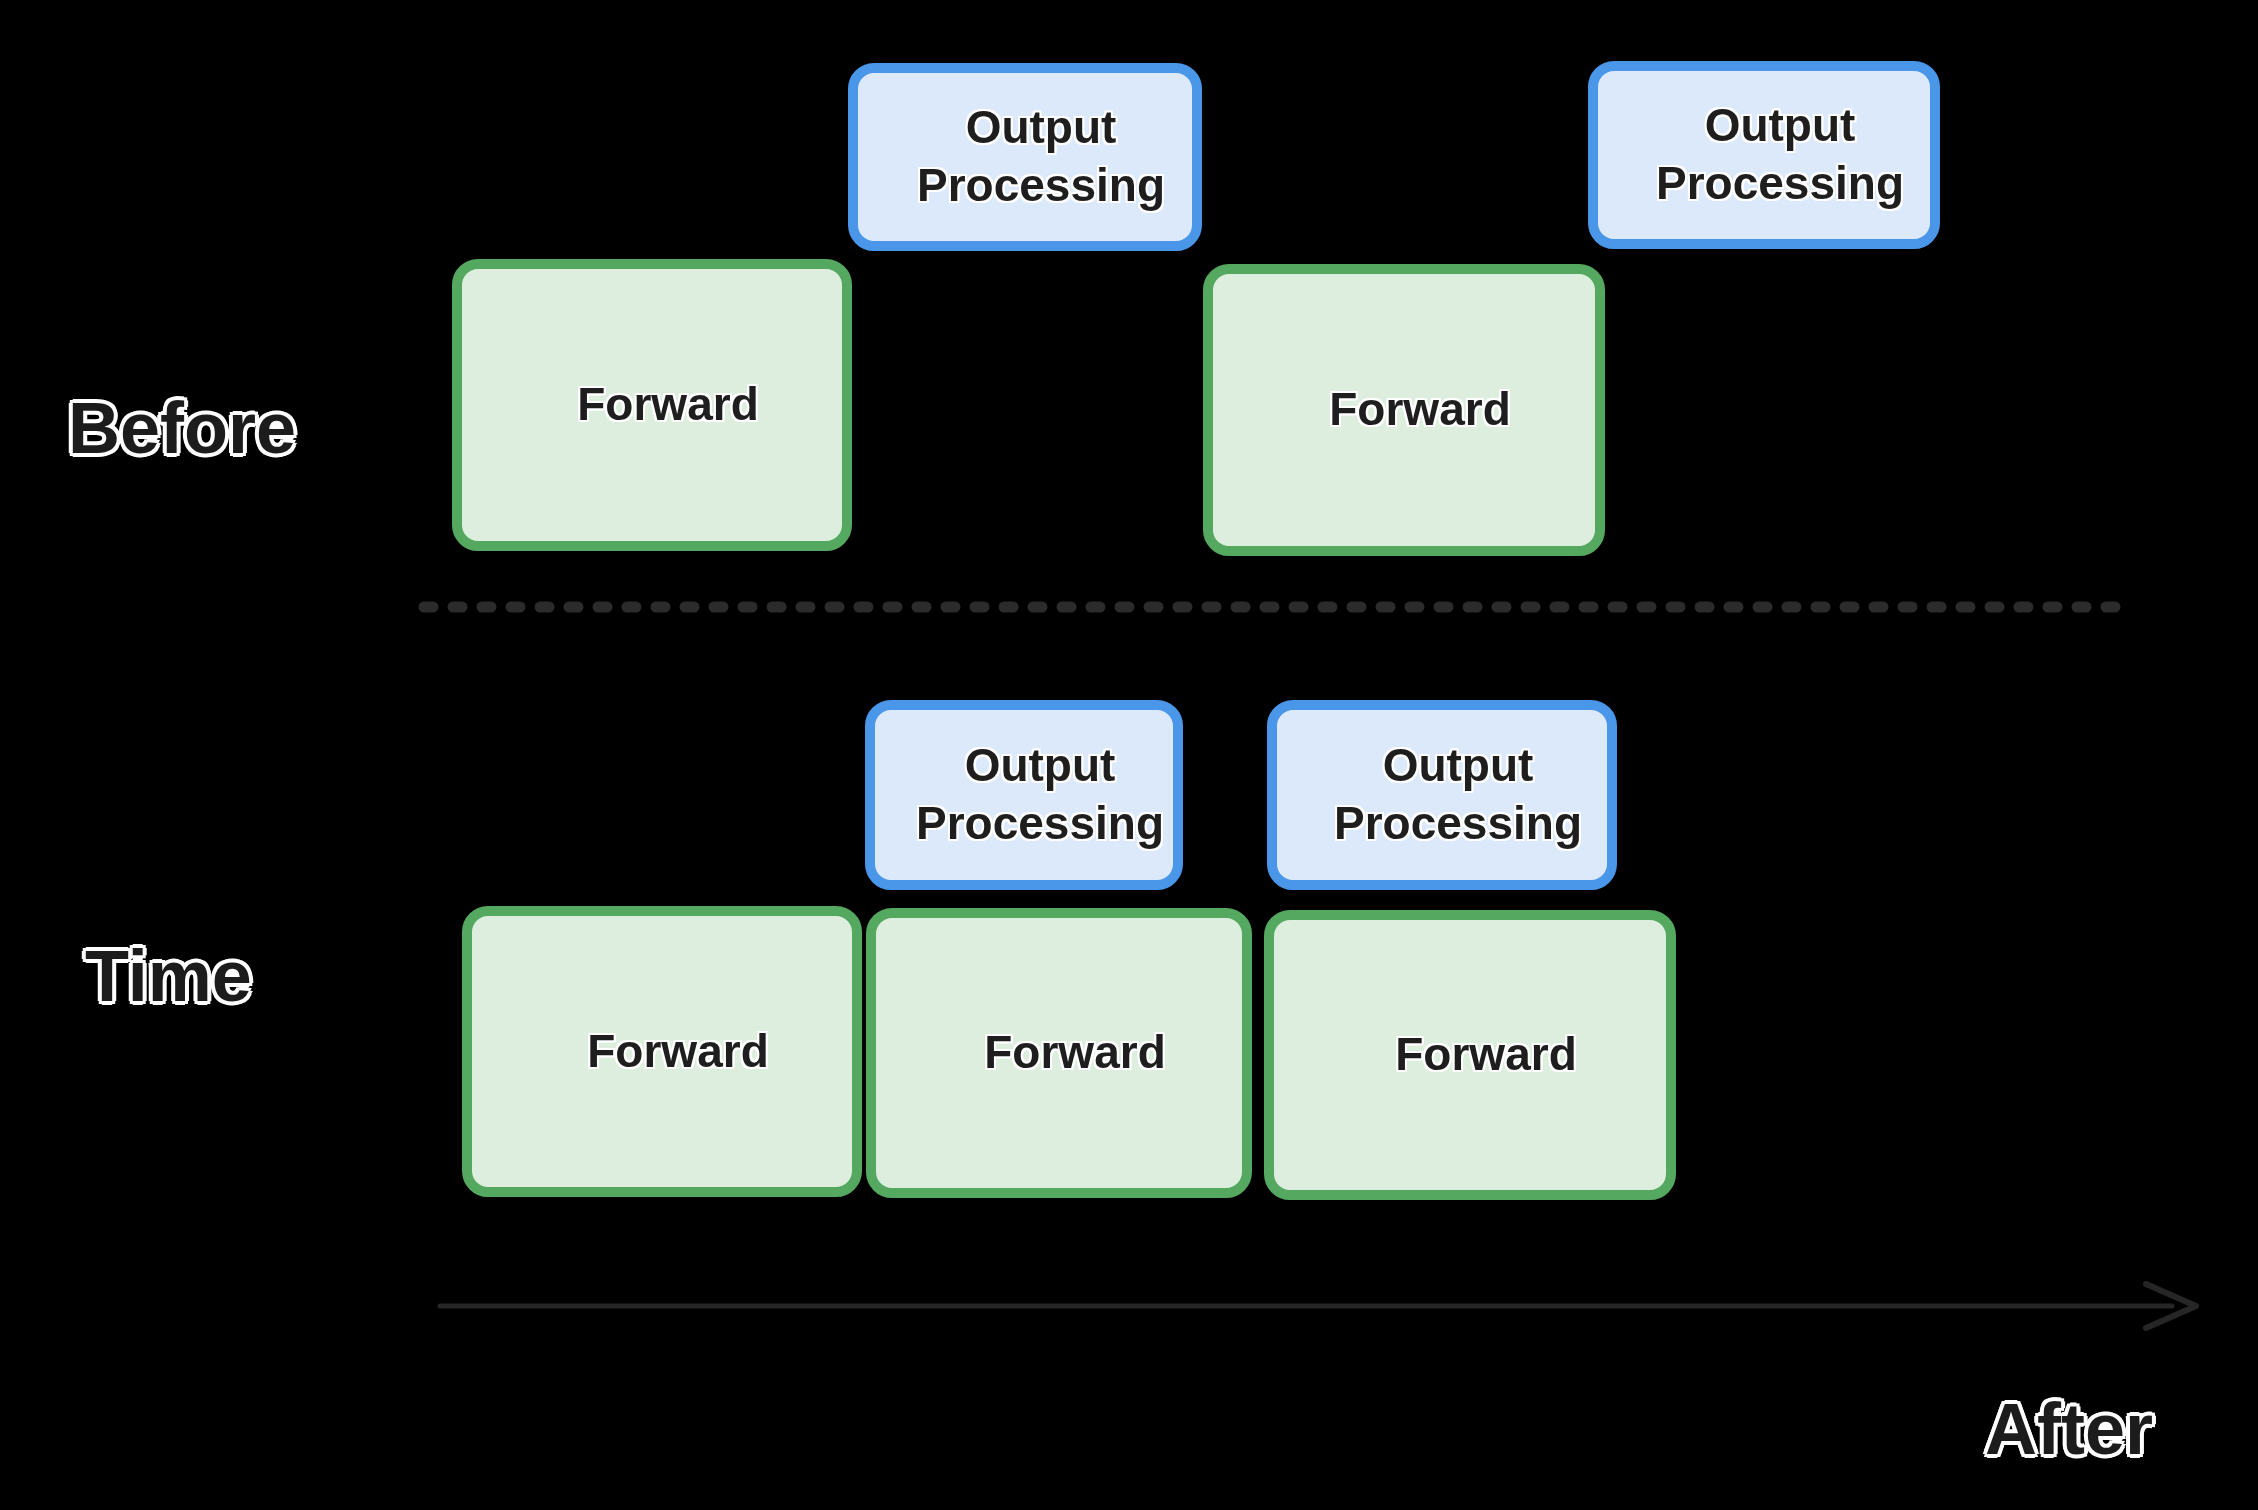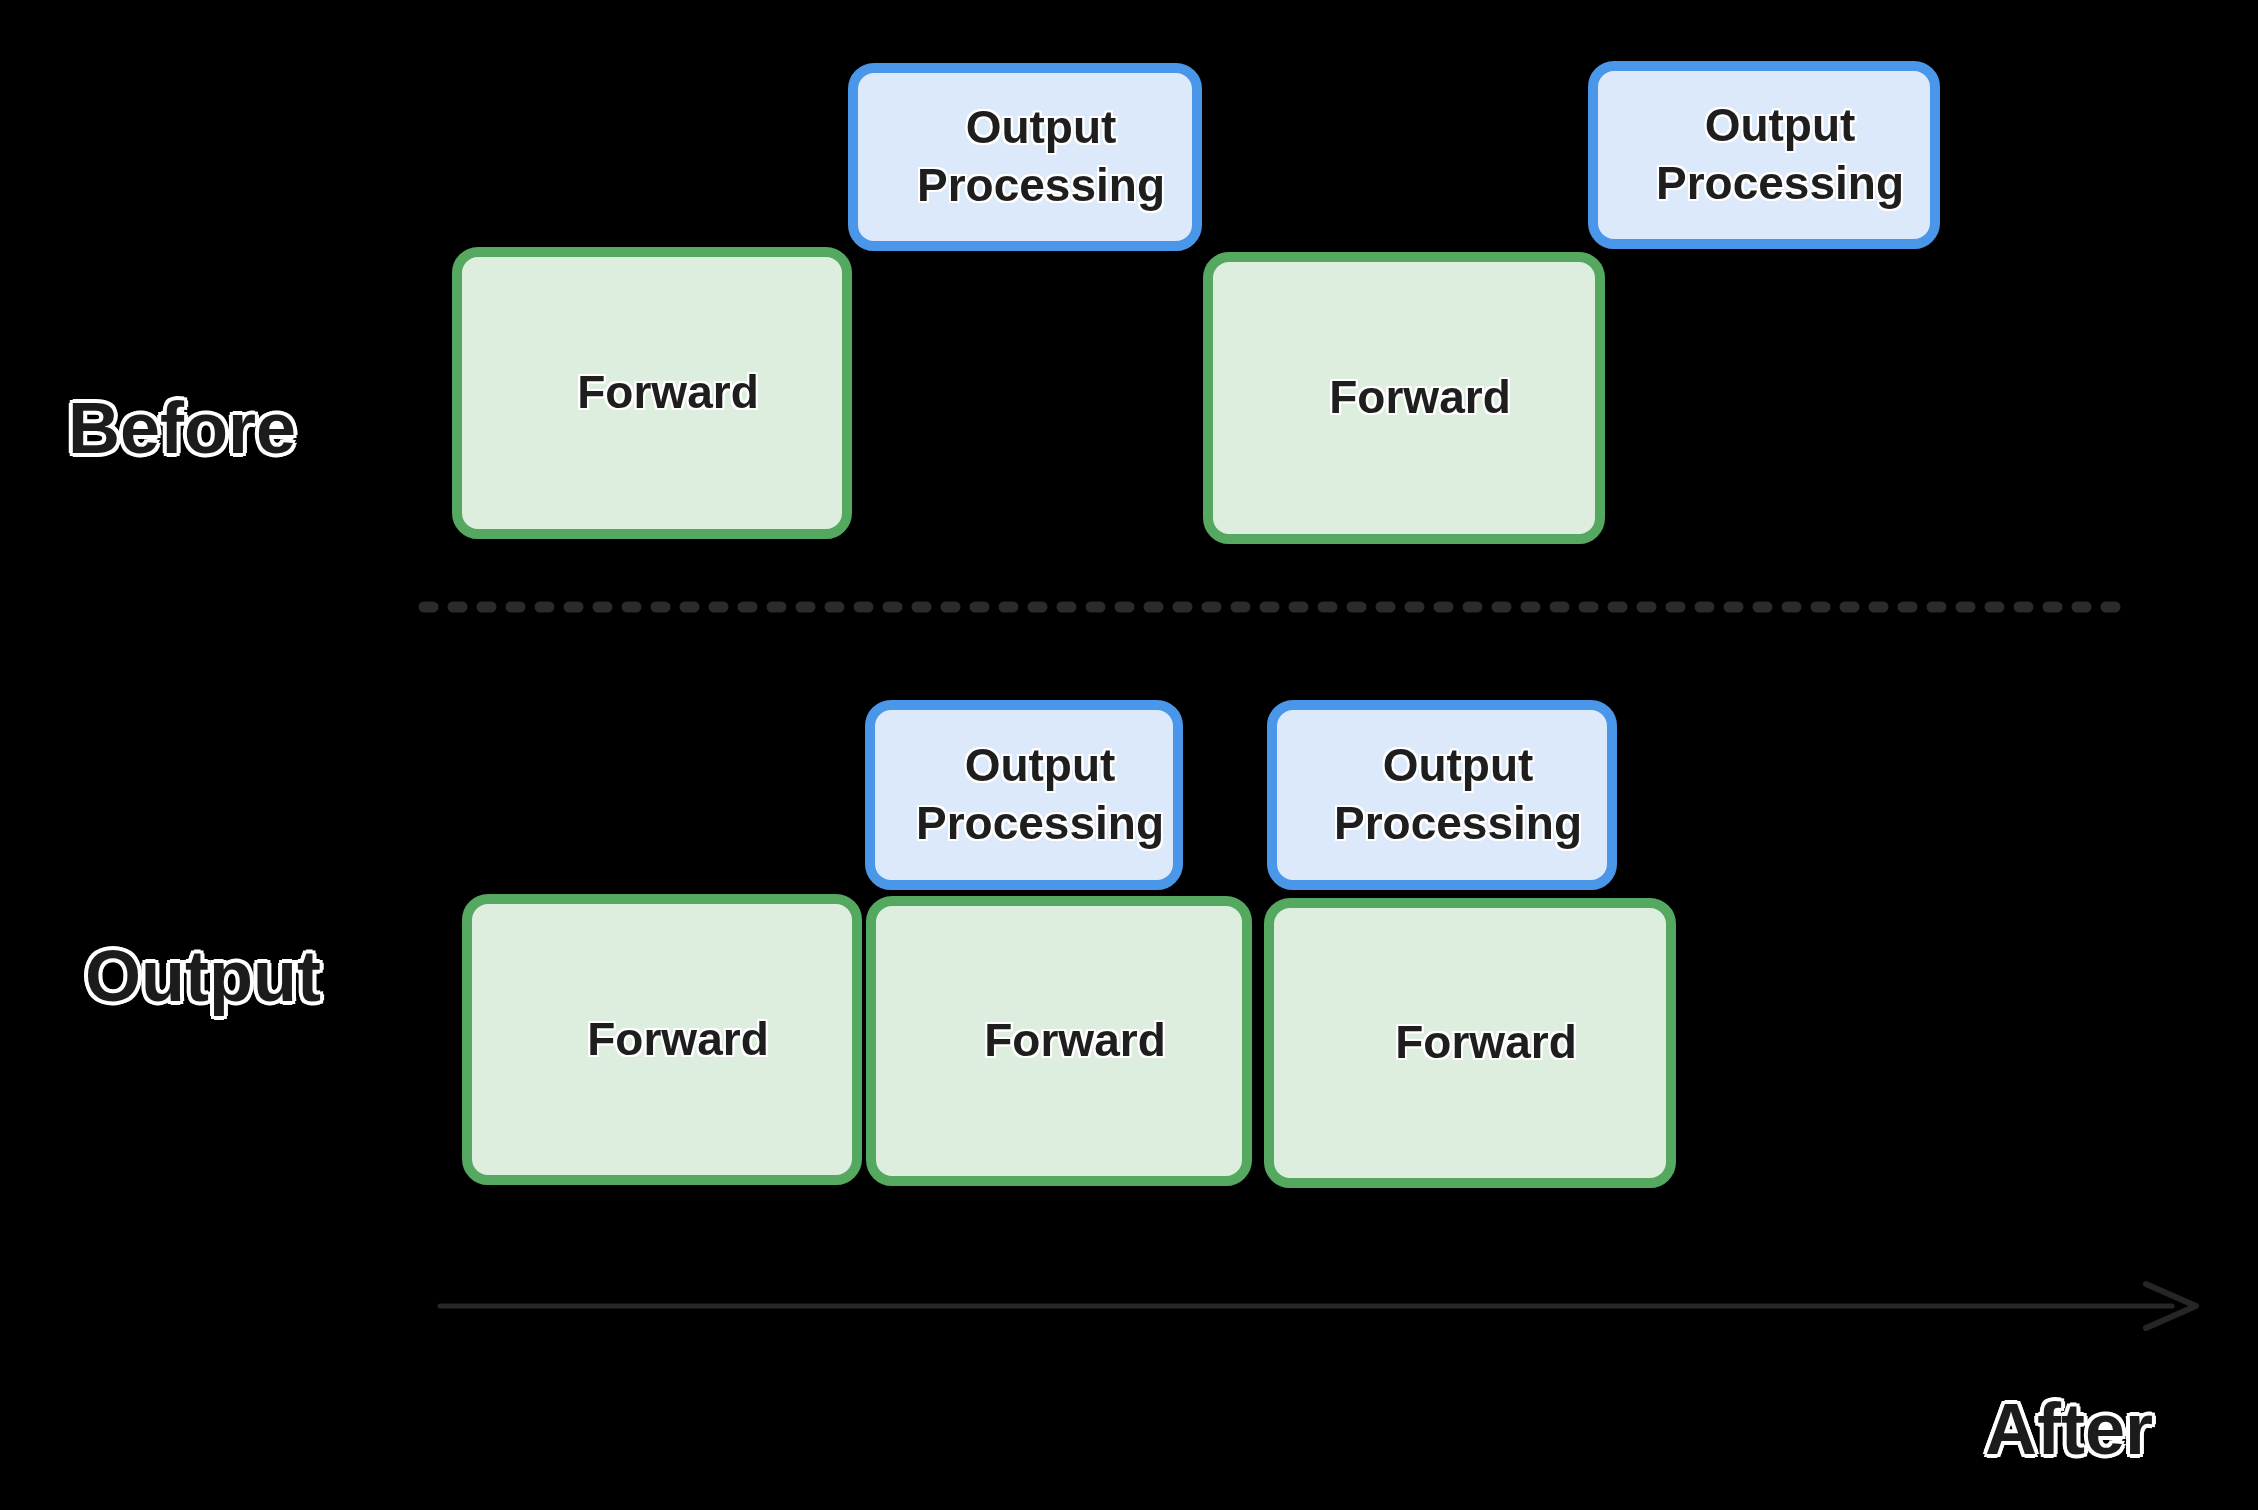--- a/index.html
+++ b/index.html
@@ -31,20 +31,21 @@
     border: 10px solid;
     border-radius: 26px;
     display: flex;
     align-items: center;
     justify-content: center;
     text-align: center;
   }
   .box.forward {
     background: var(--forward-fill, #deeede);
     border-color: var(--forward-border, #55a85f);
+    margin-top: 12px;
   }
   .box.output {
     background: var(--output-fill, #dce9fa);
     border-color: var(--output-border, #4a96e8);
   }
   .box-label {
     font-weight: 700;
     font-size: 46px;
     line-height: 1.26;
     color: var(--box-text, #1e1e1e);
@@ -100,21 +101,21 @@
   <div class="box output b-o1">
     <span class="box-label">Output Processing</span>
   </div>
   <div class="box forward b-f2">
     <span class="box-label">Forward</span>
   </div>
   <div class="box output b-o2">
     <span class="box-label">Output Processing</span>
   </div>
 
-  <div class="row-label lbl-after">Output</div>
+  <div class="row-label lbl-after">Time</div>
 
   <div class="box output a-o1">
     <span class="box-label">Output Processing</span>
   </div>
   <div class="box output a-o2">
     <span class="box-label">Output Processing</span>
   </div>
   <div class="box forward a-f1">
     <span class="box-label">Forward</span>
   </div>

